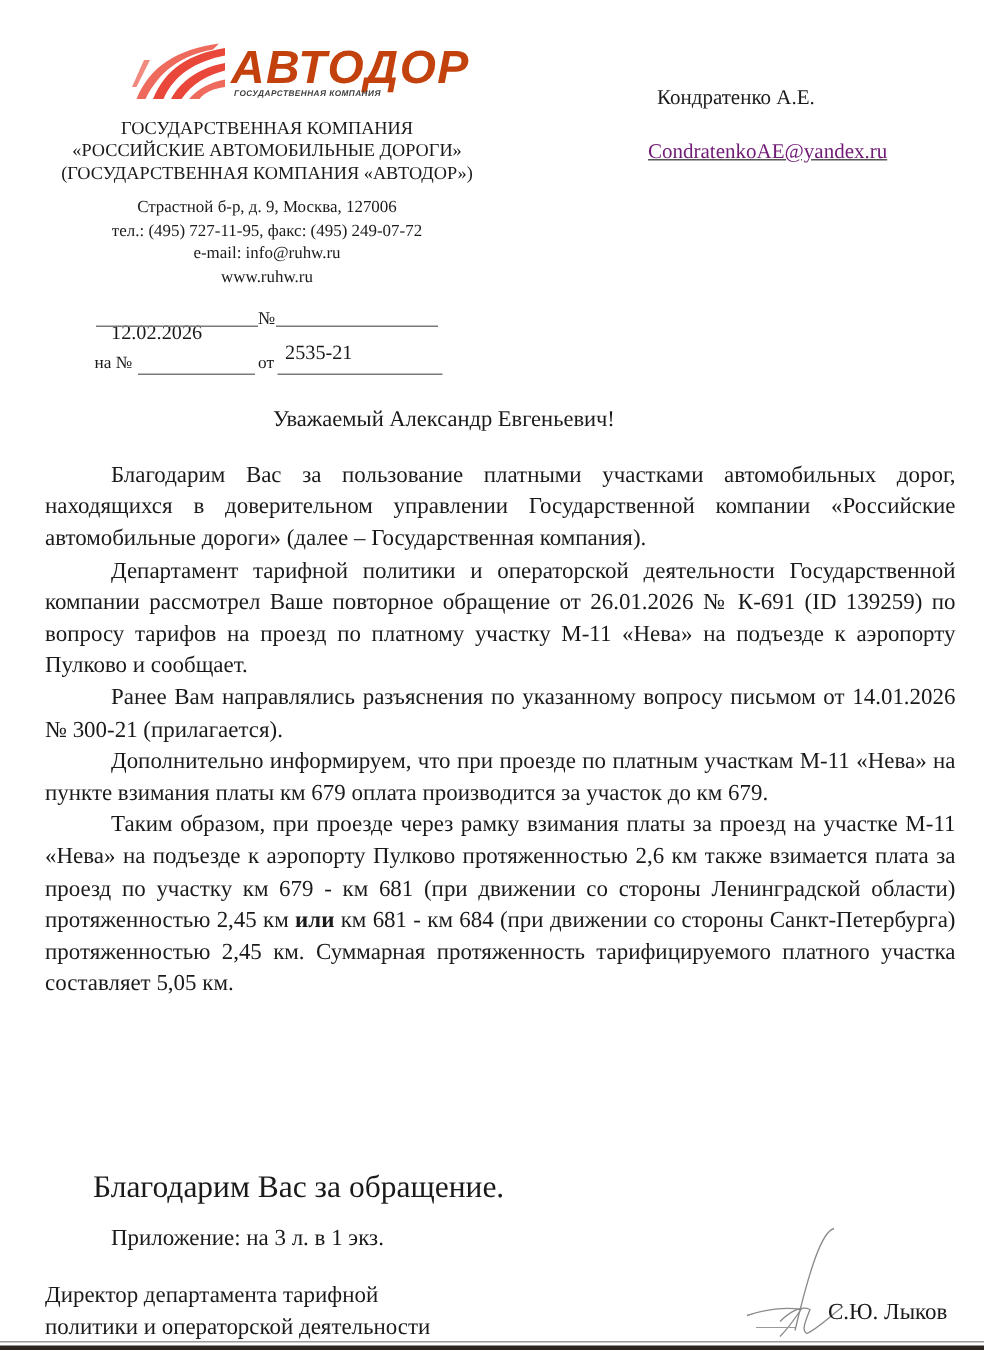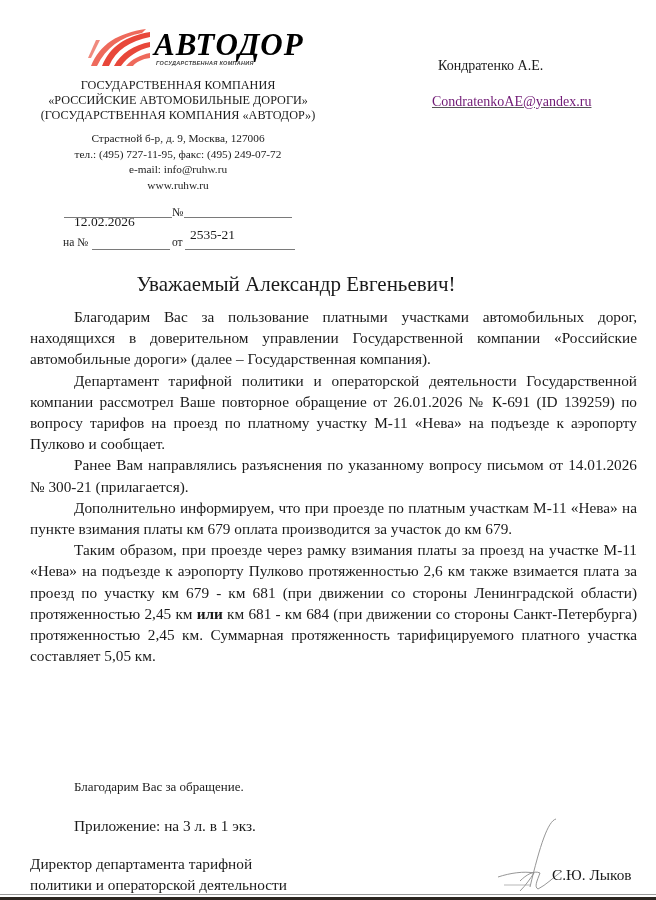--- a/index.html
+++ b/index.html
@@ -5,50 +5,50 @@
     html, body { margin: 0; padding: 0; }
     body {
       width: 656px; height: 900px; position: relative; overflow: hidden;
       background: #ffffff; color: #1a1a1a;
       font-family: "Liberation Serif", "DejaVu Serif", serif;
     }
     .abs { position: absolute; }
     .logo { left: 88px; top: 28px; width: 230px; height: 42px; }
     .logo-word {
       position: absolute; left: 66px; top: 0px;
-      font-family: Liberation Serif, serif;
+      font-family: Liberation Sans, sans-serif;
       font-weight: bold; font-style: italic; font-size: 31px; letter-spacing: 1px;
-      color: #000000; line-height: 34px;
+      color: #c2410c; line-height: 34px;
     }
     .logo-sub {
       position: absolute; left: 68px; top: 32px;
       font-family: "Liberation Sans", "DejaVu Sans", sans-serif;
       font-weight: bold; font-style: italic; font-size: 5.5px; letter-spacing: 0.3px;
       color: #3d3d3d;
     }
     .org {
       left: 28px; top: 78px; width: 300px; text-align: center;
       font-size: 12.2px; line-height: 15px; color: #1a1a1a;
     }
     .addr {
       left: 28px; top: 131px; width: 300px; text-align: center;
       font-size: 11.3px; line-height: 15.5px;
     }
     .reg { font-size: 13.5px; }
     .line { border-bottom: 1px solid #7a7a7a; position: absolute; }
     .recipient { left: 438px; top: 58px; font-size: 14px; }
     .email { left: 432px; top: 94px; font-size: 14px; color: #701a75; text-decoration: underline; text-decoration-color: #555; }
-    .salutation { left: 0; width: 592px; top: 272px; text-align: center; font-size: 21px; }
+    .salutation { left: 0; width: 592px; top: 272px; text-align: center; font-size: 15px; }
     .body-text {
       left: 30px; top: 306px; width: 607px;
       font-size: 15.3px; line-height: 21.2px; text-align: justify;
     }
     .body-text p { margin: 0; text-indent: 44px; }
     .body-text b { font-weight: bold; }
-    .closing { left: 74px; top: 779px; font-size: 13px; }
+    .closing { left: 62px; top: 779px; font-size: 21px; }
     .appendix { left: 74px; top: 817px; font-size: 15.3px; text-align: right; }
     .position { left: 30px; top: 853px; font-size: 15.3px; line-height: 21px; }
     .signer { left: 552px; top: 866px; font-size: 15.3px; }
     .signature { left: 490px; top: 815px; width: 110px; height: 80px; }
     .bottom-rule { left: 0; top: 894px; width: 656px; height: 1px; background: #9a9a9a; }
     .bottom-strip { left: 0; top: 897px; width: 656px; height: 3px; background: #2b2520; }
   </style>
 </head>
 <body>
 

